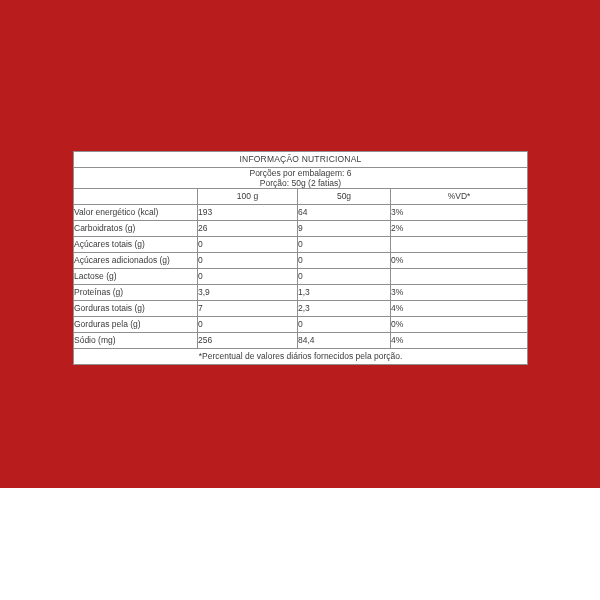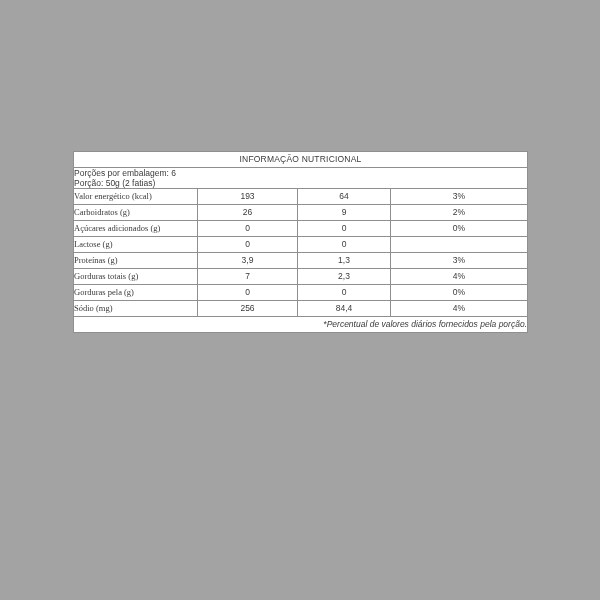--- a/index.html
+++ b/index.html
@@ -2,21 +2,21 @@
 <html><head>
 <meta charset="utf-8">
 <style>
   * { margin: 0; padding: 0; box-sizing: border-box; }
   html, body {
     width: 600px; height: 600px;
     background: #ffffff;
     font-family: "Liberation Sans", "DejaVu Sans", sans-serif;
     color: #333333;
   }
-  .page { position: relative; width: 600px; height: 600px; background: #a3a3a3; overflow: hidden; }
+  .page { position: relative; width: 600px; height: 488px; background: #b91c1c; overflow: hidden; }
 
   table.nutri {
     position: absolute;
     left: 73px; top: 151px;
     width: 454px;
     border-collapse: collapse;
     table-layout: fixed;
   }
   table.nutri col.c1 { width: 124px; }
   table.nutri col.c2 { width: 100px; }
@@ -45,33 +45,32 @@
     font-weight: bold;
     color: #262626;
     letter-spacing: 0.2px;
   }
   td.portions-cell {
     height: 25px;
     border-top: none;
     vertical-align: bottom;
     padding: 0 0 3px 4px;
   }
-  .portions-line { display: block; font-size: 8.5px; line-height: 10px; color: #3a3a3a; }
+  .portions-line { display: block; font-size: 8.5px; line-height: 10px; color: #3a3a3a; text-align: center; }
 
   th.col-head { text-align: center; vertical-align: middle; font-weight: bold; color: #2e2e2e; }
 
-  td.label-cell { text-align: left; vertical-align: middle; padding-left: 4px; font-family: Liberation Serif, serif; }
-  td.value-cell { text-align: center; vertical-align: middle; }
+  td.label-cell { text-align: left; vertical-align: middle; padding-left: 4px; }
+  td.value-cell { vertical-align: middle; }
 
   td.footnote-cell {
     height: 21px;
-    text-align: right;
+    text-align: center;
     vertical-align: middle;
     padding-left: 4px;
-    font-style: italic;
   }
 </style>
 </head>
 <body>
 
 <div class="page">
   <table class="nutri">
     <colgroup>
       <col class="c1">
         <col class="c2">
@@ -81,33 +80,45 @@
     <tbody>
       <tr>
         <td class="title-cell" colspan="4">INFORMAÇÃO NUTRICIONAL</td>
       </tr>
       <tr>
         <td class="portions-cell" colspan="4">
           <span class="portions-line">Porções por embalagem: 6</span>
           <span class="portions-line">Porção: 50g (2 fatias)</span>
         </td>
       </tr>
+      <tr>
+        <th class="col-head"></th>
+        <th class="col-head">100 g</th>
+        <th class="col-head">50g</th>
+        <th class="col-head">%VD*</th>
+      </tr>
     </tbody>
     <tbody>
         <tr>
           <td class="label-cell">Valor energético (kcal)</td>
           <td class="value-cell">193</td>
           <td class="value-cell">64</td>
           <td class="value-cell">3%</td>
         </tr>
         <tr>
           <td class="label-cell">Carboidratos (g)</td>
           <td class="value-cell">26</td>
           <td class="value-cell">9</td>
           <td class="value-cell">2%</td>
+        </tr>
+        <tr>
+          <td class="label-cell">Açúcares totais (g)</td>
+          <td class="value-cell">0</td>
+          <td class="value-cell">0</td>
+          <td class="value-cell"></td>
         </tr>
         <tr>
           <td class="label-cell">Açúcares adicionados (g)</td>
           <td class="value-cell">0</td>
           <td class="value-cell">0</td>
           <td class="value-cell">0%</td>
         </tr>
         <tr>
           <td class="label-cell">Lactose (g)</td>
           <td class="value-cell">0</td>

